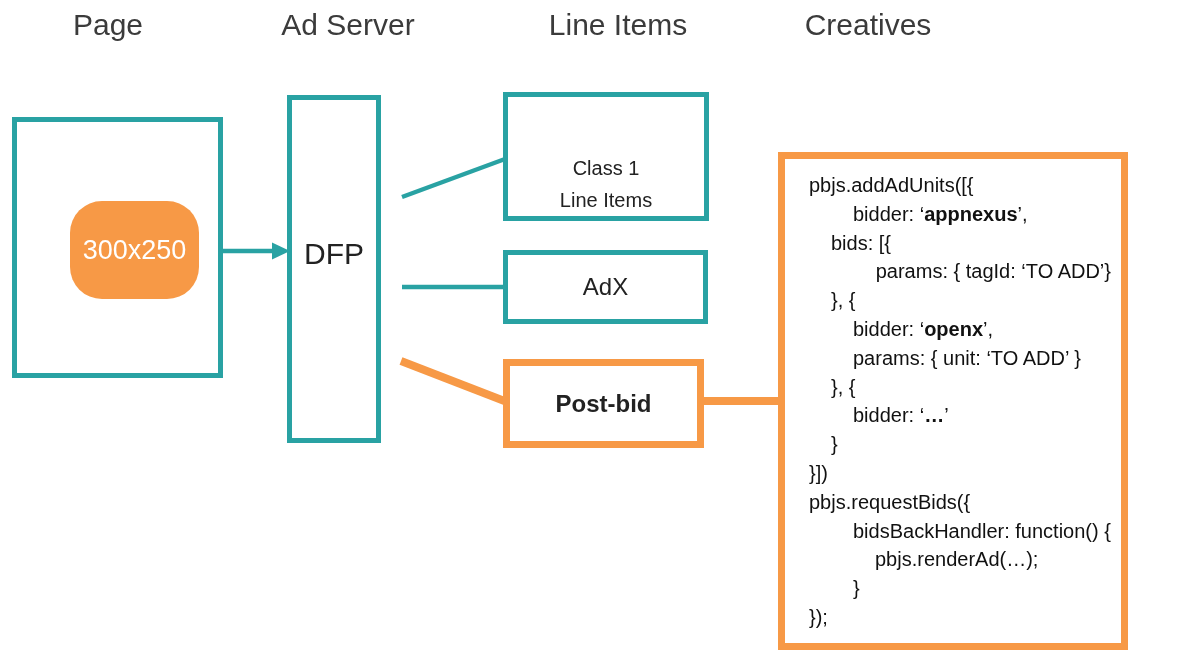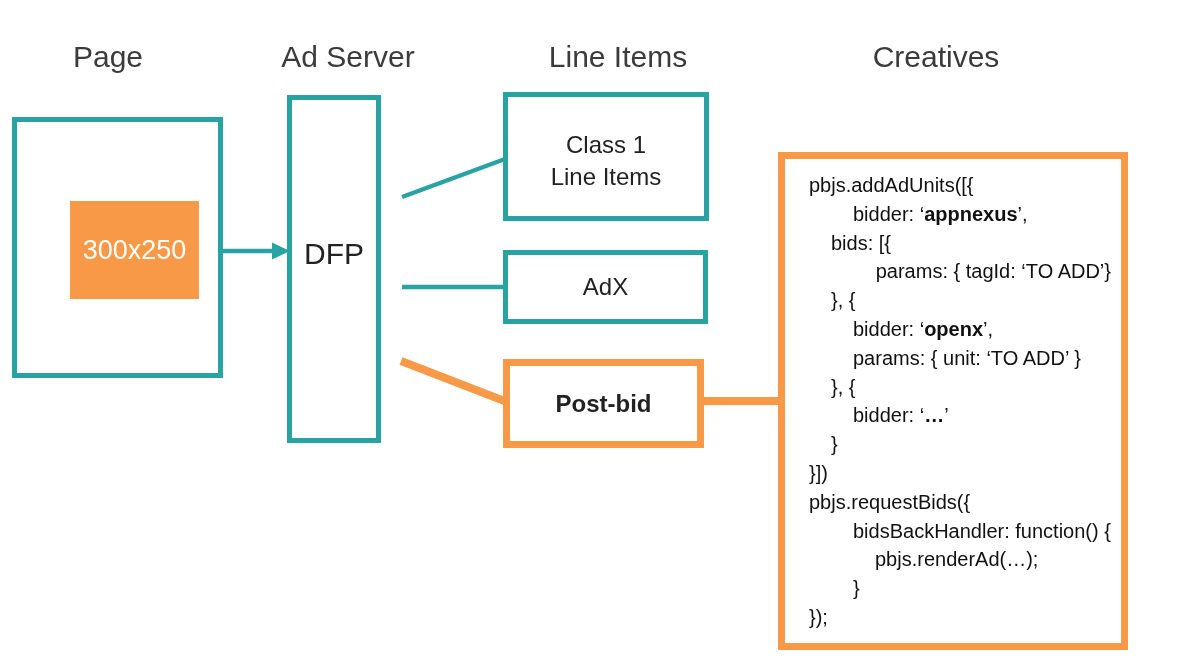--- a/index.html
+++ b/index.html
@@ -18,38 +18,38 @@
     position:relative;width:1200px;height:664px;background:var(--background);overflow:hidden;
   }
   .connectors{position:absolute;left:0;top:0;width:1200px;height:664px;}
   .stroke-teal{stroke:var(--teal);}
   .stroke-orange{stroke:var(--orange);}
   .fill-teal{fill:var(--teal);}
   .col-header{
     position:absolute;top:5px;transform:translateX(-50%);
     font-size:30px;line-height:40px;color:var(--heading-text);
     white-space:nowrap;
-    margin-top:32px;
   }
   .box{
     position:absolute;background:var(--background);
     display:flex;align-items:center;justify-content:center;
     color:var(--box-text);text-align:center;
   }
   .teal-border{border:5px solid var(--teal);}
   .orange-border{border:7px solid var(--orange);}
   .page-box{left:12px;top:117px;width:211px;height:261px;}
   .ad-slot{
     position:absolute;left:70px;top:201px;width:129px;height:98px;
     background:var(--orange);color:var(--slot-text);
     display:flex;align-items:center;justify-content:center;
     font-size:27px;
+    border-radius:32px;
   }
   .dfp-box{left:287px;top:95px;width:94px;height:348px;font-size:30px;padding-bottom:30px;}
-  .class1-box{left:503px;top:92px;width:206px;height:129px;font-size:24px;line-height:32px;padding-top:8px;}
+  .class1-box{left:503px;top:92px;width:206px;height:129px;font-size:20px;line-height:32px;padding-top:8px;align-items:flex-end;}
   .adx-box{left:503px;top:250px;width:205px;height:74px;font-size:24px;}
   .postbid-box{left:503px;top:359px;width:201px;height:89px;font-size:24px;font-weight:bold;}
   .code-box{
     position:absolute;left:778px;top:152px;width:350px;height:498px;
     background:var(--background);border:7px solid var(--orange);
     padding:12px 10px 0 24px;
     font-size:20px;line-height:28.8px;color:var(--code-text);
     white-space:nowrap;overflow:hidden;
   }
   .code-line span{white-space:pre;}
@@ -65,21 +65,21 @@
     <polygon class="fill-teal" points="290,251 272,242.5 272,259.5"></polygon>
     <line class="stroke-teal" x1="402" y1="197" x2="505" y2="159" stroke-width="4.5"></line>
     <line class="stroke-teal" x1="402" y1="287" x2="505" y2="287" stroke-width="4.5"></line>
     <line class="stroke-orange" x1="401" y1="361" x2="507" y2="402" stroke-width="8"></line>
     <line class="stroke-orange" x1="701" y1="401" x2="780" y2="401" stroke-width="8"></line>
   </svg>
 
   <div class="col-header" style="left:108px">Page</div>
   <div class="col-header" style="left:348px">Ad Server</div>
   <div class="col-header" style="left:618px">Line Items</div>
-  <div class="col-header" style="left:936px">Creatives</div>
+  <div class="col-header" style="left:868px">Creatives</div>
 
   <div class="box teal-border page-box"></div>
 
   <div class="ad-slot">
     <span>300x250</span>
   </div>
 
   <div class="box teal-border dfp-box">
     <span>DFP</span>
   </div>

